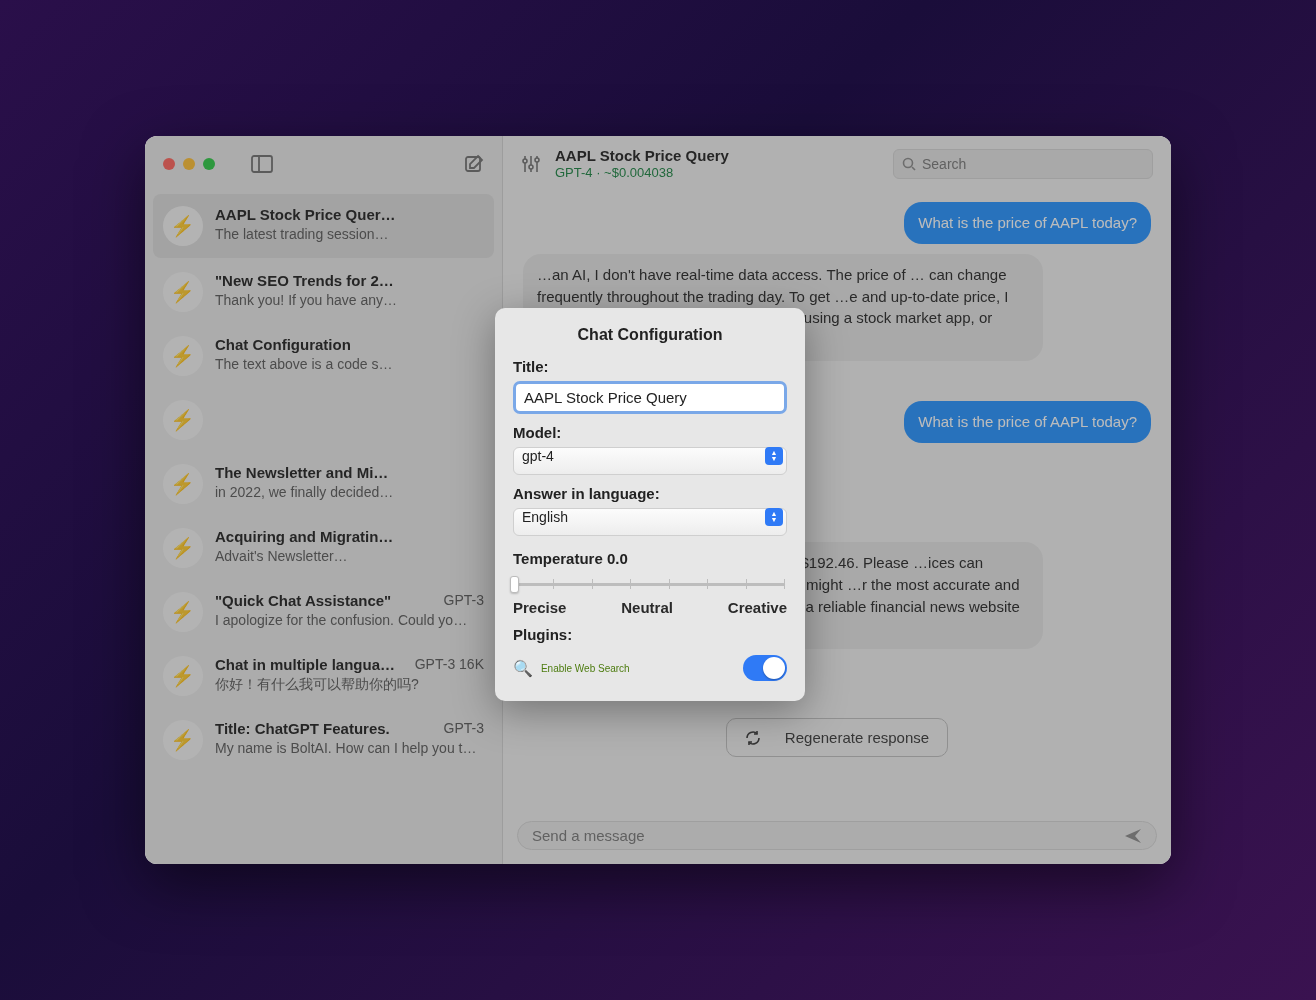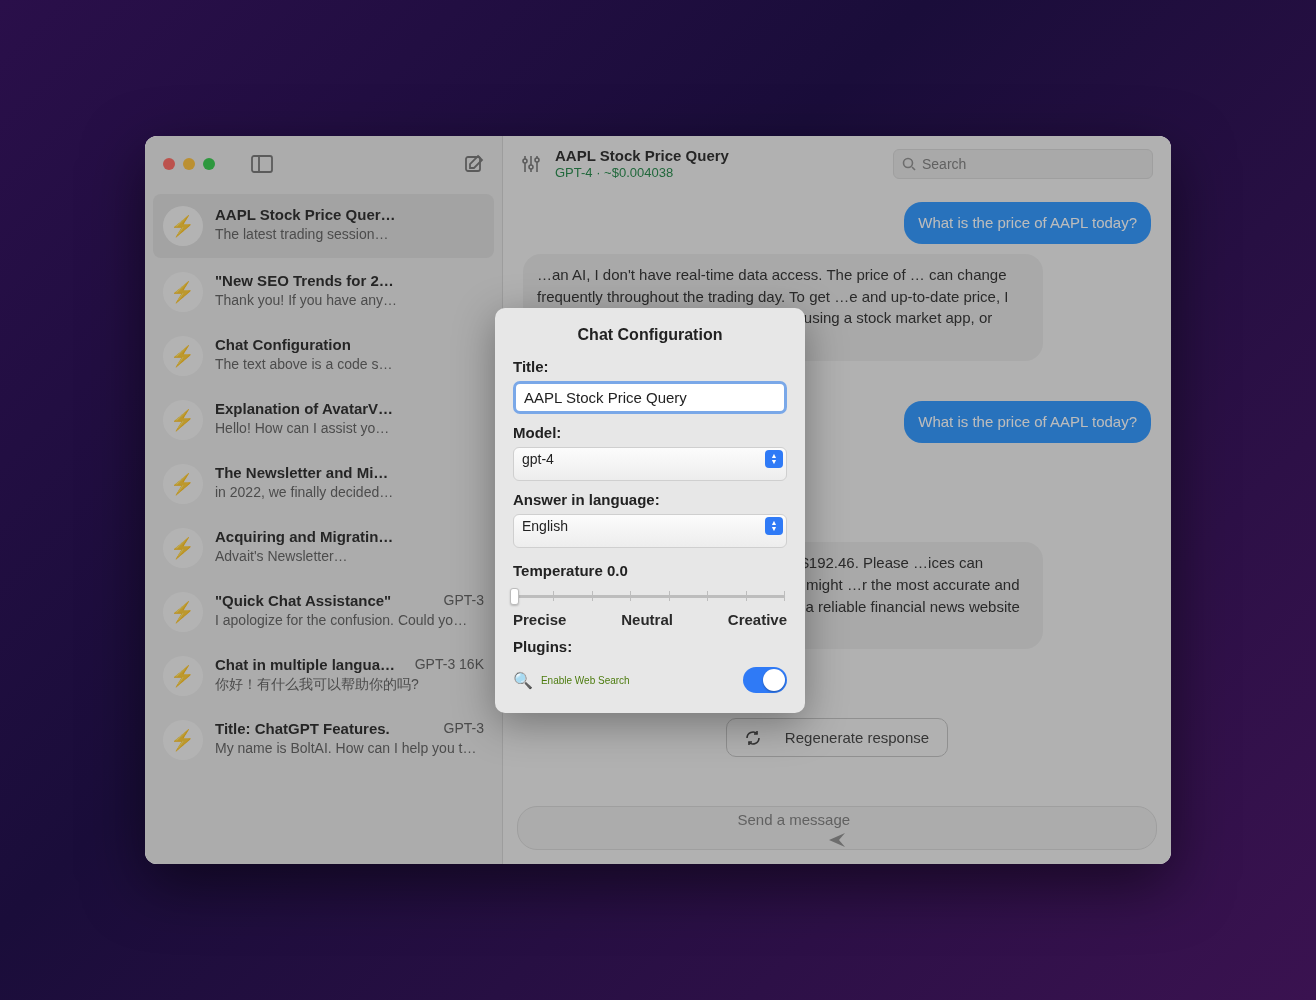--- a/index.html
+++ b/index.html
@@ -32,29 +32,29 @@
 .row { display:flex; }
 .row.right { justify-content:flex-end; }
 .bubble { max-width:520px; padding:10px 14px; border-radius:18px; font-size:15px; line-height:1.45; }
 .bubble.user { background:#1f8fff; color:#fff; text-align:right; }
 .bubble.ai { background:#e2e2e2; color:#222; }
 .link { color:#1f6fe8; text-decoration:none; }
 .status-row { display:flex; gap:8px; padding-left:4px; }
 .status-pill { background:#e2e2e2; border-radius:12px; padding:6px 12px; font-size:14px; color:#333; }
 .copy-btn { background:#cfe4fb; color:#1f6fe8; border:none; border-radius:8px; padding:8px 18px; font-size:15px; cursor:pointer; align-self:flex-start; margin-left:8px; }
 .regen { align-self:center; margin:16px 0; background:transparent; border:1px solid #bcbcbc; border-radius:10px; padding:10px 18px; font-size:15px; color:#333; cursor:pointer; display:flex; gap:24px; align-items:center; }
-.input-bar { margin:8px 14px 14px; height:44px; background:#e7e7e7; border:1px solid #d3d3d3; border-radius:20px; display:flex; align-items:center; padding:0 14px;flex-direction:column; }
+.input-bar { margin:8px 14px 14px; height:29px; background:#e7e7e7; border:1px solid #d3d3d3; border-radius:20px; display:flex; align-items:center; padding:0 14px; }
 .input-bar input { flex:1; border:none; background:transparent; outline:none; font-size:15px; color:#333; }
 .send-ico { color:#888; cursor:pointer; }
 .dim-overlay { position:absolute; inset:0; background:rgba(60,60,60,0.34); }
 .modal { position:absolute; left:350px; top:172px; width:310px; background:#e7e7e7; border-radius:10px; box-shadow:0 10px 40px rgba(0,0,0,0.35); padding:18px 18px 20px; z-index:5; }
 .modal h2 { text-align:center; font-size:16px; font-weight:700; color:#222; margin-bottom:14px; }
 .mf-label { font-size:15px; font-weight:700; color:#222; margin-top:10px; }
 .mf-input { width:100%; margin-top:6px; background:#fff; border:3px solid #7aa8e8; border-radius:7px; padding:5px 8px; font-size:15px; color:#222; outline:none; }
-.mf-select { width:100%; margin-top:6px; height:34px; background:linear-gradient(#fcfcfc,#ededed); border:1px solid #cfcfcf; border-radius:6px; display:flex; align-items:center; justify-content:space-between; padding:0 3px 10px 8px; font-size:14px; color:#222; cursor:pointer; }
+.mf-select { width:100%; margin-top:6px; height:28px; background:linear-gradient(#fcfcfc,#ededed); border:1px solid #cfcfcf; border-radius:6px; display:flex; align-items:center; justify-content:space-between; padding:0 3px 10px 8px; font-size:14px; color:#222; cursor:pointer; }
 .sel-arrows { width:18px; height:18px; background:#2f7af6; border-radius:4px; display:flex; flex-direction:column; align-items:center; justify-content:center; gap:0; }
 .sel-arrows span{ font-size:7px; color:#fff; line-height:6px; }
 .temp-row { font-size:15px; font-weight:700; color:#222; margin-top:14px; }
 .slider-wrap { position:relative; margin-top:10px; height:14px; }
 .slider-track { position:absolute; left:2px; right:2px; top:6px; height:3px; background:#bdbdbd; border-radius:2px; }
 .slider-ticks { position:absolute; left:2px; right:2px; top:2px; display:flex; justify-content:space-between; }
 .slider-ticks i { width:1px; height:10px; background:#bdbdbd; display:block; }
 .slider-thumb { position:absolute; left:-3px; top:-1px; width:9px; height:17px; background:#fff; border:1px solid #bcbcbc; border-radius:3px; box-shadow:0 1px 2px rgba(0,0,0,0.2); }
 .slider-labels { display:flex; justify-content:space-between; margin-top:8px; font-size:15px; font-weight:700; color:#2a2a2a; }
 .plugin-row { display:flex; align-items:center; gap:8px; margin-top:12px; }
@@ -112,27 +112,20 @@
     <div class="ci-body">
       <div class="ci-head">
         <span class="ci-title">Chat Configuration</span>
 
       </div>
       <div class="ci-prev">The text above is a code s…</div>
     </div>
         </div>
         <div class="chat-item">
           <div class="avatar">⚡</div>
-    <div class="ci-body">
-      <div class="ci-head">
-        <span class="ci-title">Explanation of AvatarV…</span>
-
-      </div>
-      <div class="ci-prev">Hello! How can I assist yo…</div>
-    </div>
         </div>
         <div class="chat-item">
           <div class="avatar">⚡</div>
     <div class="ci-body">
       <div class="ci-head">
         <span class="ci-title">The Newsletter and Mi…</span>
 
       </div>
       <div class="ci-prev">in 2022, we finally decided…</div>
     </div>

